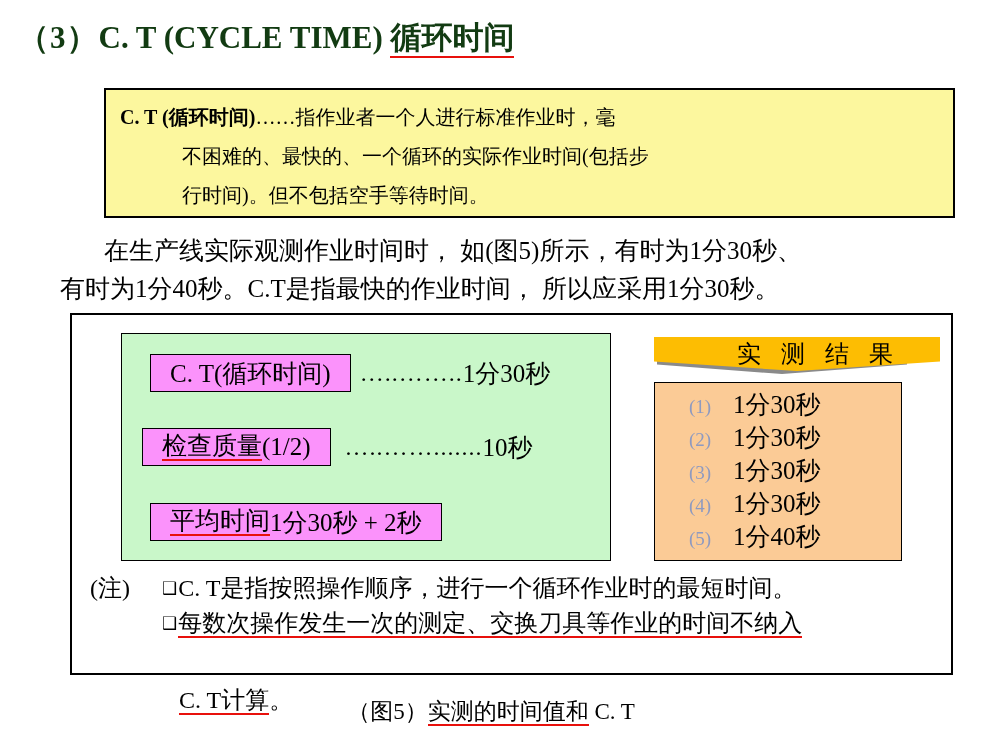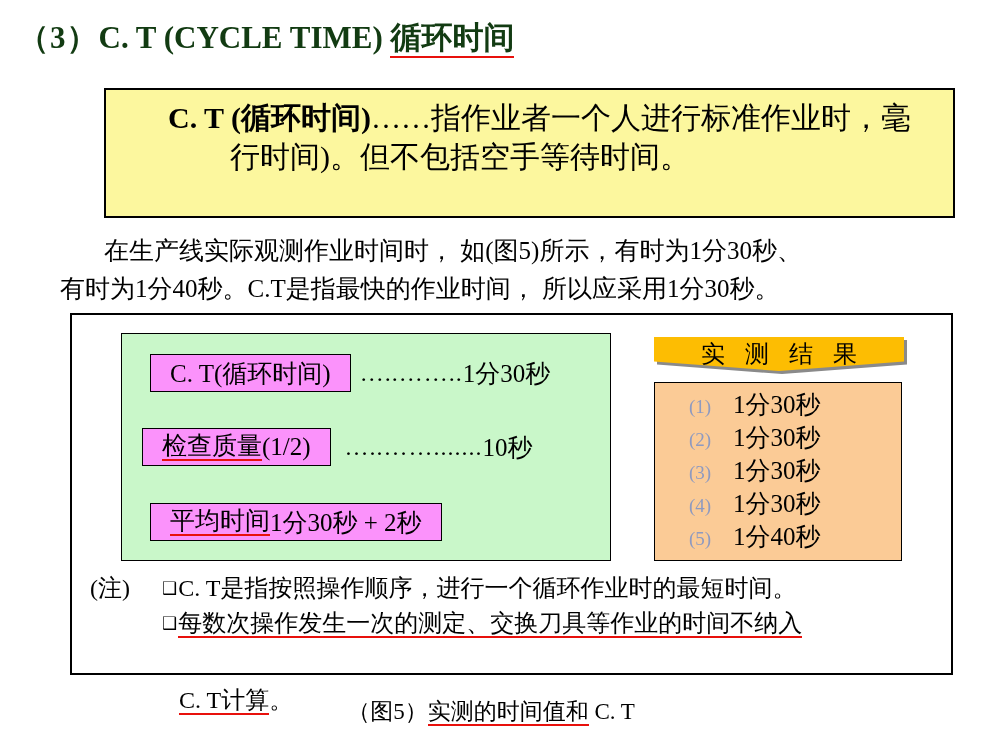--- a/index.html
+++ b/index.html
@@ -39,25 +39,24 @@
     position: absolute;
     left: 104px;
     top: 88px;
     width: 851px;
     height: 130px;
     background: #FCF79E;
     border: 2px solid #000000;
     box-sizing: border-box;
   }
   #definition-text {
-    font-size: 30px;
+    font-size: 20px;
     line-height: 39px;
     padding: 8px 14px 13px 14px;
     text-indent: 0;
-    margin-left: 48px;
   }
   #definition-text .lead {
     font-family: "Liberation Serif", serif;
     font-weight: bold;
   }
   #definition-box .l2, #definition-box .l3 { padding-left: 62px; }
 
   
   #intro-paragraph {
     position: absolute;
@@ -142,20 +141,21 @@
     position: absolute;
     left: 582px;
     top: 22px;
     width: 250px;
     height: 34px;
     background: #FDBD02;
     clip-path: polygon(0 0, 100% 0, 100% 72%, 50% 100%, 0 72%);
     display: flex;
     align-items: flex-start;
     justify-content: center;
+    padding-left: 36px;
   }
   #results-banner-shadow {
     position: absolute;
     left: 585px;
     top: 25px;
     width: 250px;
     height: 34px;
     background: #8a8a8a;
     clip-path: polygon(0 0, 100% 0, 100% 72%, 50% 100%, 0 72%);
     z-index: 0;
@@ -238,20 +238,21 @@
 </head>
 <body>
 
 <div id="slide-title">
   <span class="num">（3）</span><span>C. T (CYCLE TIME)</span><span> </span><span class="cn-underline">循环时间</span>
 </div>
 
 <div id="definition-box">
   <div id="definition-text">
     <div class="l1"><span class="lead">C. T (循环时间)</span><span>……指作业者一个人进行标准作业时，毫</span></div>
+    <div class="l2">不困难的、最快的、一个循环的实际作业时间(包括步</div>
     <div class="l3">行时间)。但不包括空手等待时间。</div>
   </div>
 </div>
 
 <div id="intro-paragraph">
   <div class="p1">在生产线实际观测作业时间时， 如(图5)所示，有时为1分30秒、</div>
   <div class="p2">有时为1分40秒。C.T是指最快的作业时间， 所以应采用1分30秒。</div>
 </div>
 
 <div id="figure-frame">

